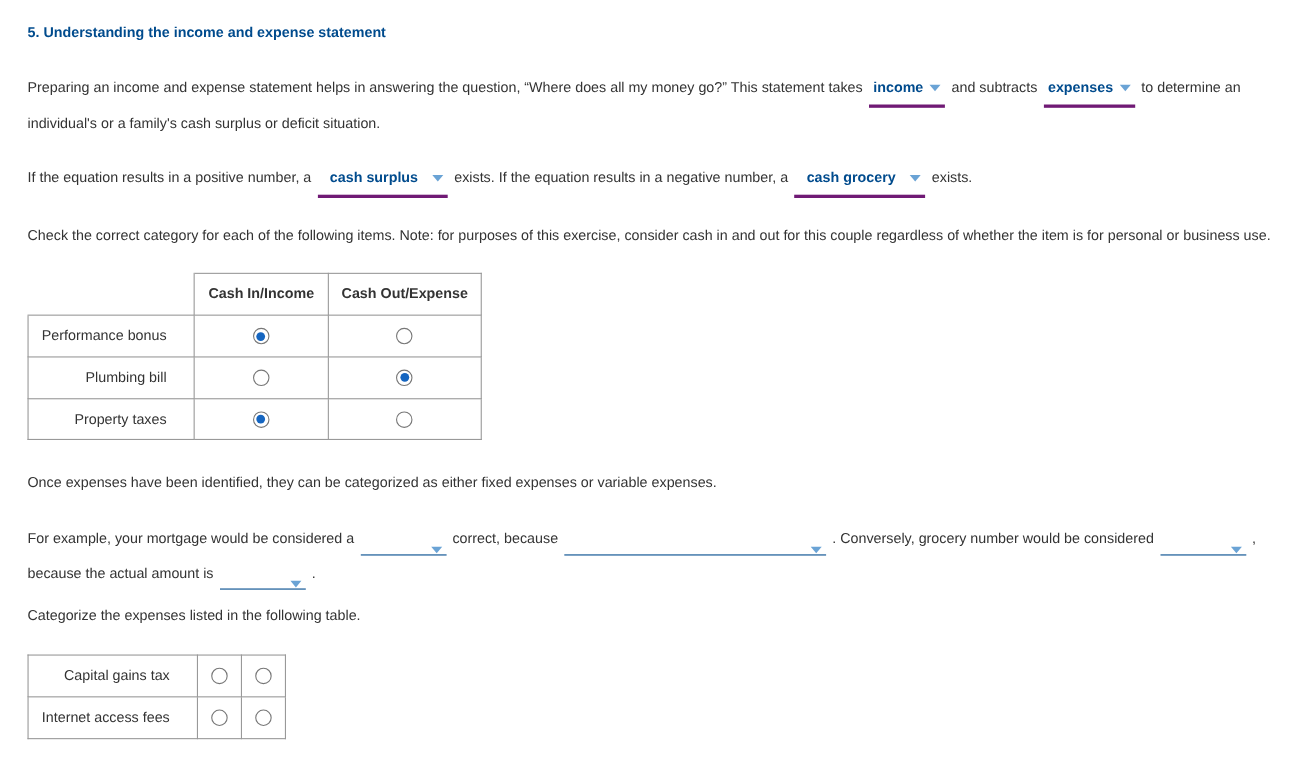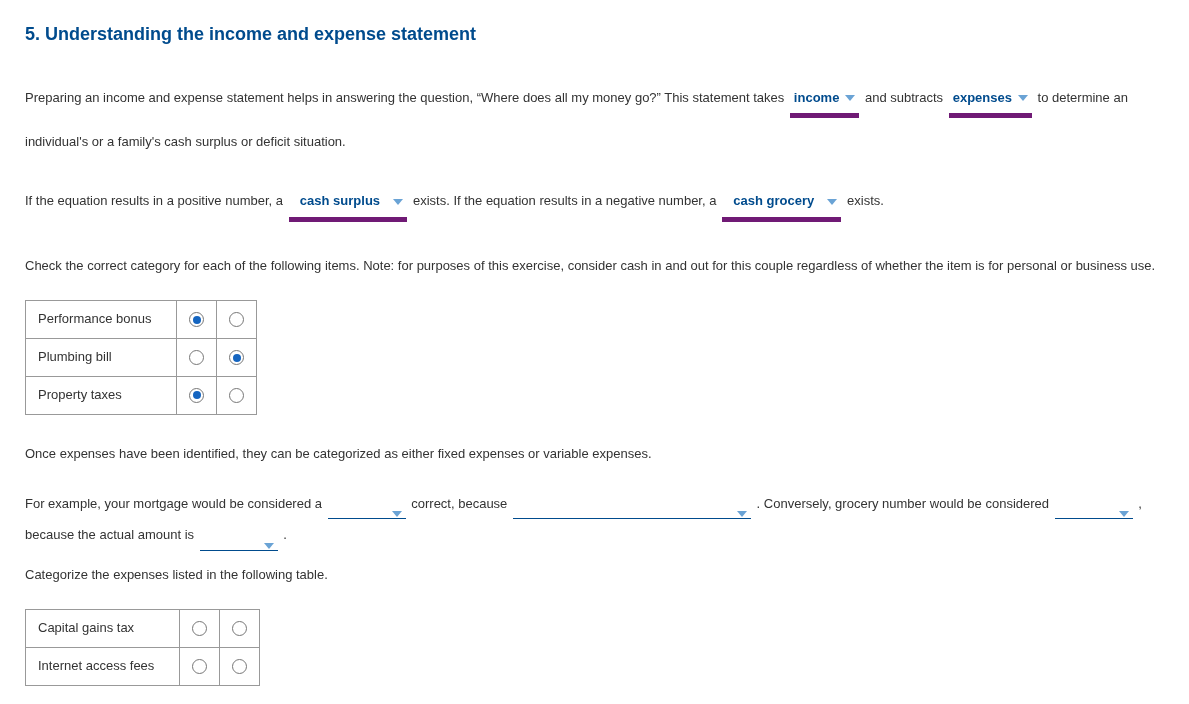--- a/index.html
+++ b/index.html
@@ -6,35 +6,35 @@
     font-family: Verdana, Geneva, sans-serif;
     font-size: 13px;
     color: #333;
     margin: 0;
     padding: 20px 25px;
     line-height: 1.6;
   }
   .heading {
     color: #004b8d;
     font-weight: bold;
-    font-size: 18px;
+    font-size: 13px;
     margin-bottom: 25px;
   }
   .para {
     margin-bottom: 20px;
     line-height: 2.2;
   }
   .dropdown {
     display: inline-block;
     color: #004b8d;
     font-weight: bold;
-    border-bottom: 5px solid #701a75;
+    border-bottom: 3px solid #701a75;
     padding: 0 4px 1px 4px;
     cursor: pointer;
-    margin: 10px 2px;
+    margin: 0 2px;
   }
   .dropdown-empty {
     display: inline-block;
     border-bottom: 1px solid #004b8d;
     min-width: 80px;
     padding: 0 4px 1px 4px;
     cursor: pointer;
     margin: 0 2px;
     vertical-align: bottom;
   }
@@ -55,21 +55,21 @@
   }
   th, td {
     border: 1px solid #999;
     padding: 8px 12px;
     font-size: 13px;
     font-weight: normal;
   }
   th { font-weight: bold; }
   th.empty { border-top: none; border-left: none; background: transparent; }
   td.center { text-align: center; }
-  td.label { padding-right: 25px; }
+  td.label { padding-right: 25px; text-align: right; }
   .radio {
     display: inline-block;
     width: 13px; height: 13px;
     border: 1px solid #777;
     border-radius: 50%;
     vertical-align: middle;
     position: relative;
     cursor: pointer;
     background:#fff;
   }
@@ -101,20 +101,25 @@
   <span class="dropdown">&nbsp;&nbsp;<span>cash surplus</span>&nbsp;&nbsp;<span class="caret"></span></span>
   <span>exists. If the equation results in a negative number, a</span>
   <span class="dropdown">&nbsp;&nbsp;<span>cash grocery</span>&nbsp;&nbsp;<span class="caret"></span></span>
   <span>exists.</span>
 </div>
 
 <div class="para">Check the correct category for each of the following items. Note: for purposes of this exercise, consider cash in and out for this couple regardless of whether the item is for personal or business use.</div>
 
 <table>
   <tbody>
+      <tr>
+    <th class="empty"></th>
+    <th>Cash In/Income</th>
+    <th>Cash Out/Expense</th>
+  </tr>
   <tr>
     <td class="label">Performance bonus</td>
     <td class="center"><span class="radio selected"></span></td>
     <td class="center"><span class="radio"></span></td>
   </tr>
   <tr>
     <td class="label">Plumbing bill</td>
     <td class="center"><span class="radio"></span></td>
     <td class="center"><span class="radio selected"></span></td>
   </tr>

